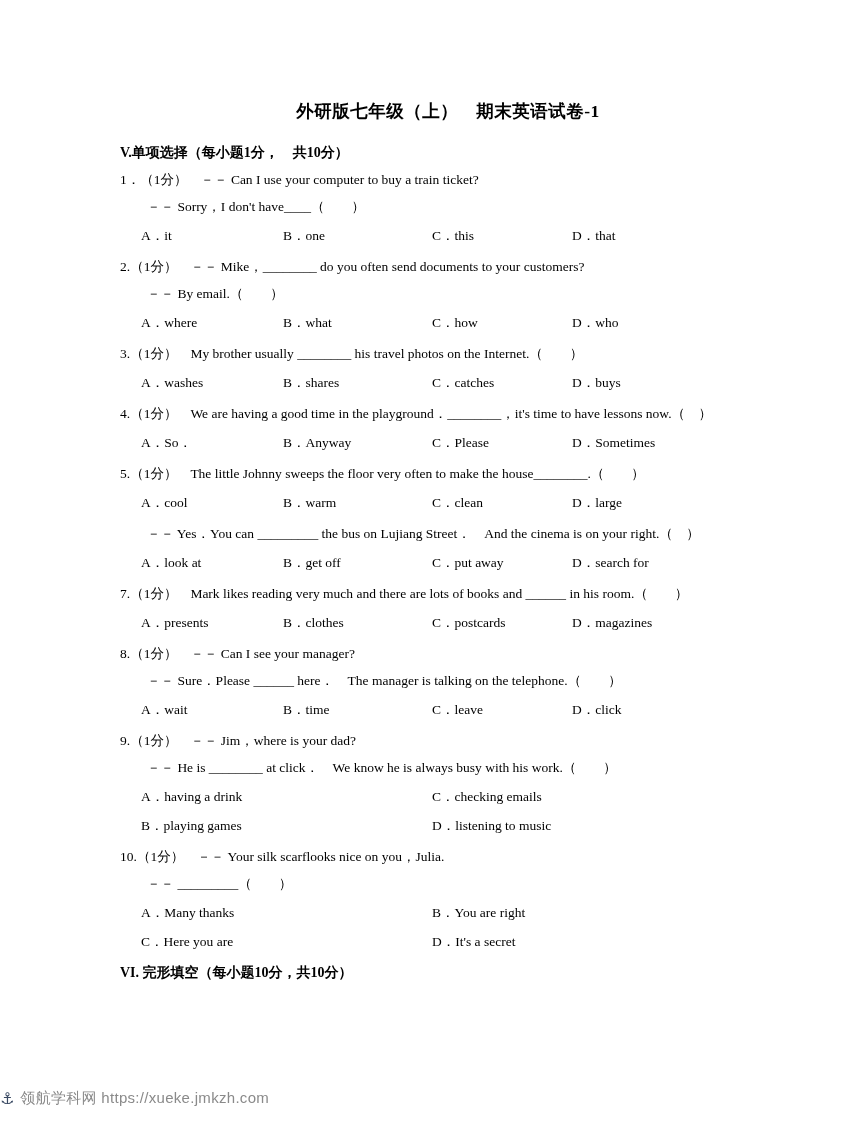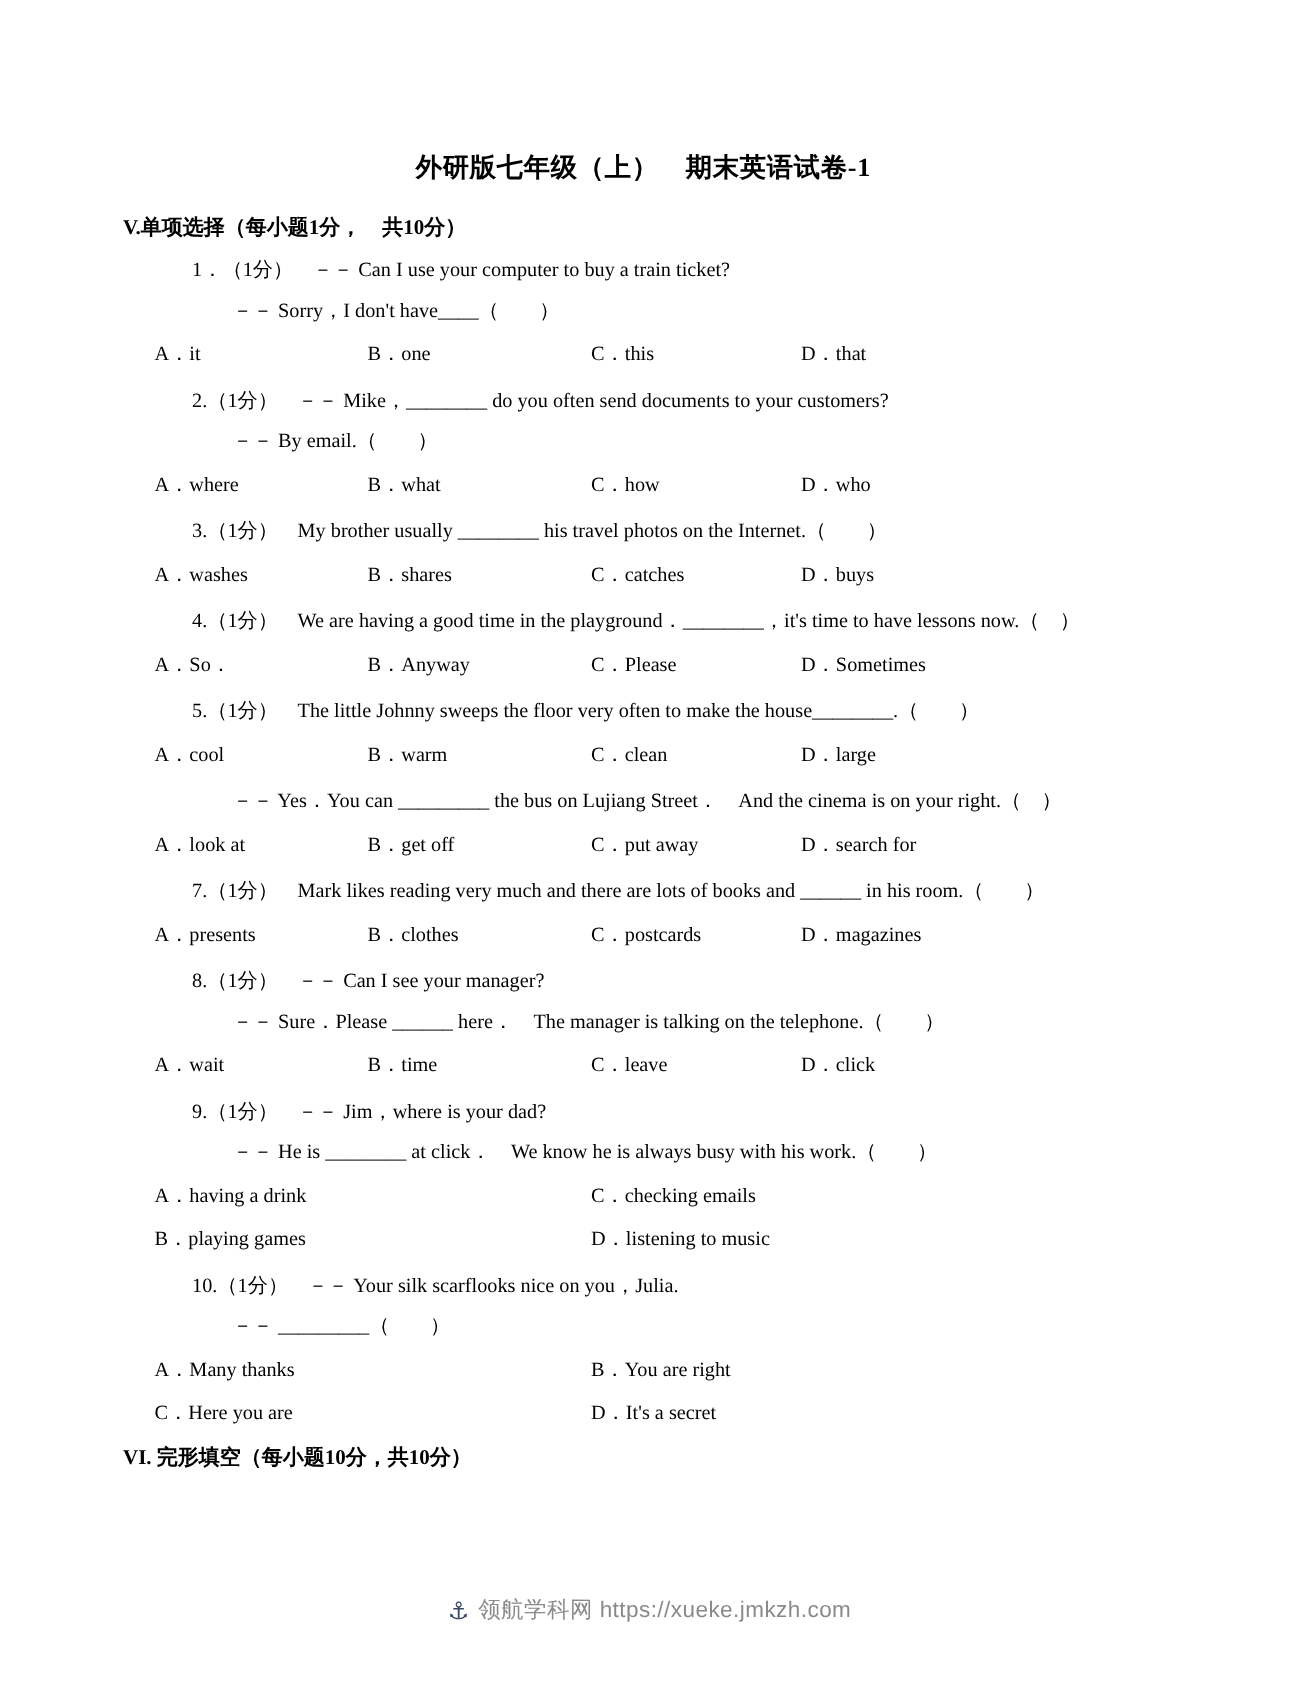--- a/index.html
+++ b/index.html
@@ -6,21 +6,21 @@
   html, body { background: #ffffff; }
   body {
     width: 866px;
     height: 1122px;
     position: relative;
     overflow: hidden;
     font-family: "Liberation Serif", "DejaVu Serif", serif;
     color: #000000;
   }
   .page {
-    padding: 98px 90px 0 82px;
+    padding: 98px 90px 0 120px;
   }
   .title {
     text-align: center;
     font-size: 17.5px;
     font-weight: bold;
     line-height: 26px;
     margin-bottom: 15px;
     letter-spacing: 0.5px;
   }
   .section-heading {
@@ -30,40 +30,39 @@
   }
   .section-vi {
     margin-top: 4px;
   }
   .question {
     font-size: 13.5px;
   }
   .q-line {
     line-height: 27px;
     white-space: nowrap;
-    margin-left: 46px;
   }
   .q-num { }
   .q-score { margin-right: 13px; }
   .q-cont { padding-left: 27px; }
   .options {
     padding-left: 21px;
     line-height: 27px;
     margin: 2px 0 4px 0;
     display: grid;
   }
   .opt4 { grid-template-columns: 142px 149px 140px auto; }
   .opt2 { grid-template-columns: 291px auto; grid-row-gap: 2px; }
   .opt { white-space: nowrap; }
   .footer {
     position: absolute;
     left: 0;
-    bottom: 38px;
+    bottom: 14px;
     width: 100%;
-    text-align: center;
+    text-align: left;
     color: #8a8a8a;
     font-size: 15px;
     font-family: "Liberation Sans", "DejaVu Sans", sans-serif;
   }
   .footer-icon {
     display: inline-block;
     color: #3a4a63;
     font-size: 16px;
     margin-right: 6px;
     vertical-align: -1px;

